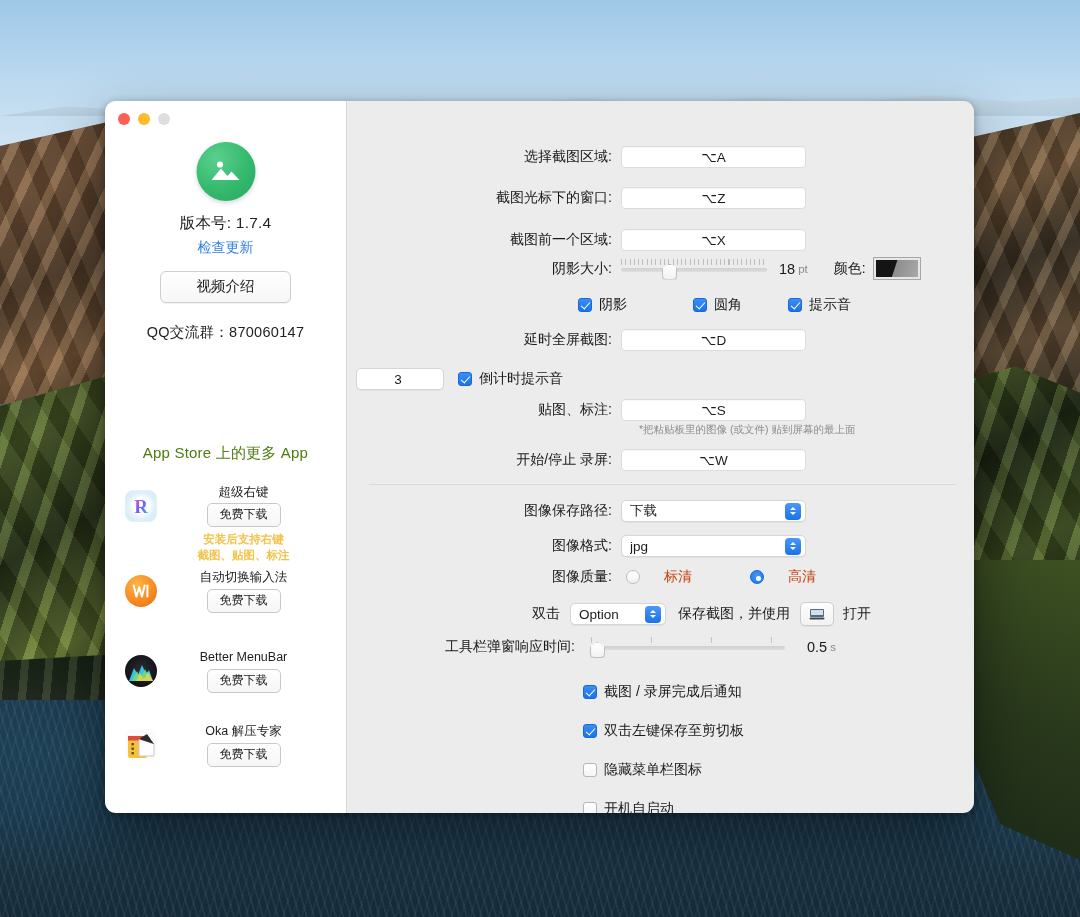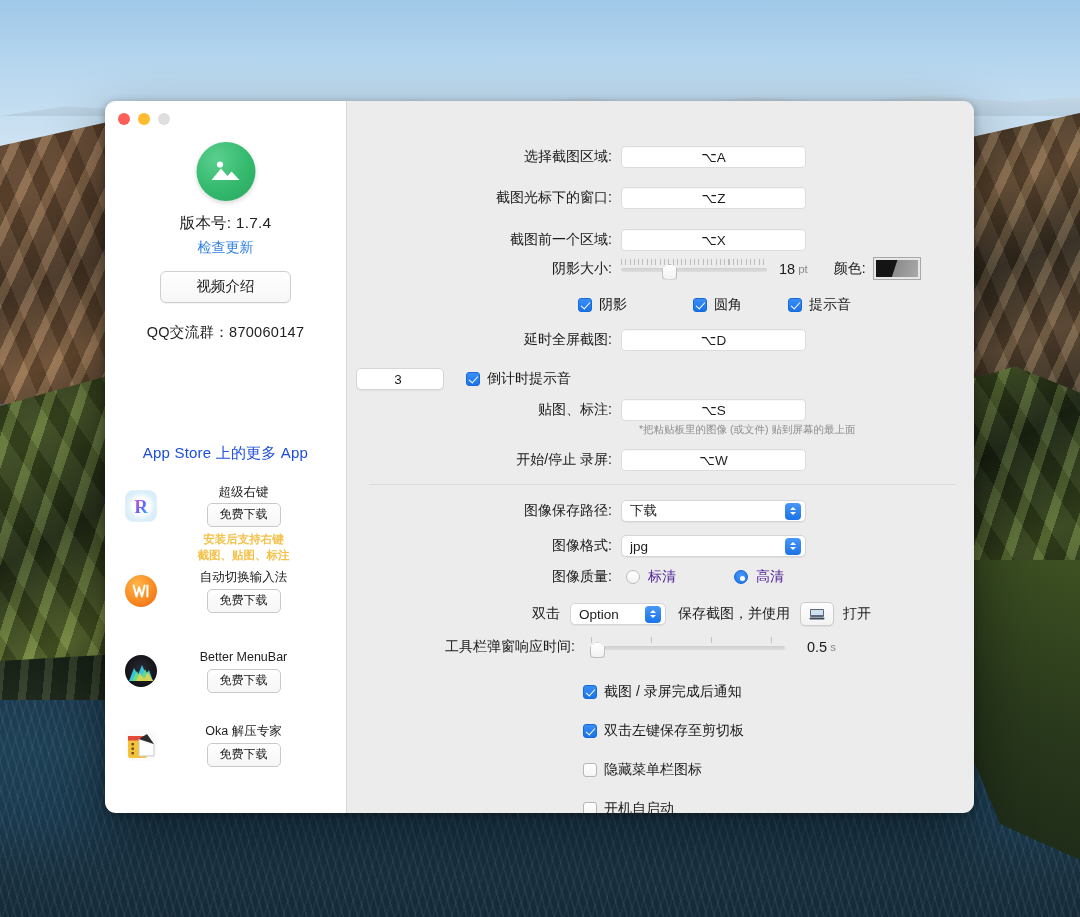--- a/index.html
+++ b/index.html
@@ -132,21 +132,21 @@
     min-width: 131px;
     padding: 5px 16px 6px;
     font-size: 14.5px; color: #1c1c1c;
     background: linear-gradient(to bottom, #fefefe, #f7f7f7);
     border: 1px solid #cfcfcf;
     border-radius: 6px;
     box-shadow: 0 1px 1px rgba(0,0,0,.05);
     cursor: pointer;
   }
   #qq-group { top: 222px; font-size: 14.5px; color: #1f1f1f; letter-spacing:.3px; }
-  #store-title { top: 343px; font-size: 15px; color: #1d4ed8; letter-spacing:.2px; }
+  #store-title { top: 343px; font-size: 15px; color: #4d7c0f; letter-spacing:.2px; }
 
   #store-list { position:absolute; left: 0; top: 383px; width: 100%; }
   .store-item {
     display: flex; align-items: flex-start;
     padding: 0 0 0 20px;
     margin-bottom: 6px;
     min-height: 60px;
   }
   .store-ico {
     width: 32px; height: 32px; flex: 0 0 32px; margin-top: 6px;
@@ -243,21 +243,21 @@
     flex: 0 0 14px; position: relative;
   }
   .rd.on .rd-box {
     background: radial-gradient(circle at 50% 40%, #4a97f7, #1a73e8);
     border-color: #1769d6;
   }
   .rd.on .rd-box::after {
     content:""; position:absolute; left: 4.5px; top: 4.5px;
     width: 5px; height: 5px; border-radius: 50%; background:#fff;
   }
-  .rd-txt { margin-left: 8px; font-size: 14px; color:#4c1d95;text-align:center; }
+  .rd-txt { margin-left: 24px; font-size: 14px; color:#c2410c;text-align:center; }
 
   
   .slider { position: relative; height: 20px; }
   .slider .track {
     position:absolute; left: 0; right: 0; top: 9px; height: 4px;
     border-radius: 2px;
     background: linear-gradient(to bottom,#cfcfcf,#dedede);
   }
   .slider .ticks {
     position:absolute; left:0; right:0; top: 0; height: 6px;
@@ -492,21 +492,21 @@
       </div>
 
       <div class="row" style="left:0; top:267px; width:100%;">
         <div class="stepper" style="margin-left:9px;">
           <span class="sval">3</span>
           <span class="parrows">
             <i class="up"></i>
               <i class="down"></i>
           </span>
         </div>
-        <span class="cb on" style="margin-left:22px;">
+        <span class="cb on" style="margin-left:14px;">
           <span class="cb-box"></span>
           <span class="cb-txt">倒计时提示音</span>
         </span>
       </div>
 
       <div class="row" style="left:0; top:298px; width:100%;">
         <div class="lbl" style="width:265px;">贴图、标注:</div>
         <div class="shortcut-field" style="margin-left:9px; width:185px;">⌥S</div>
       </div>
       <div class="hint" style="position:absolute; left:292px; top:322px;">*把粘贴板里的图像 (或文件) 贴到屏幕的最上面</div>

